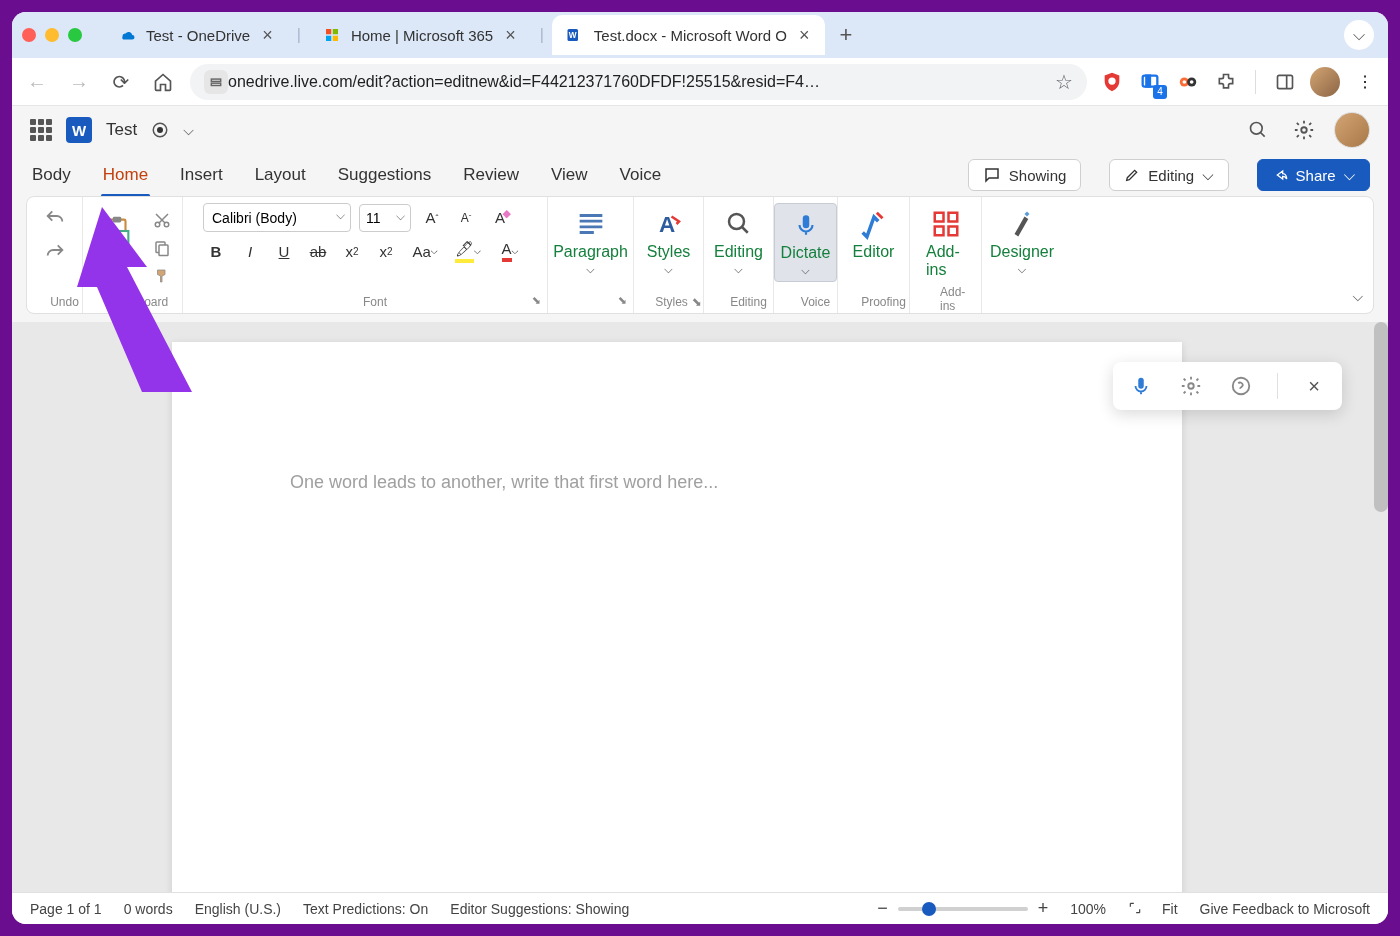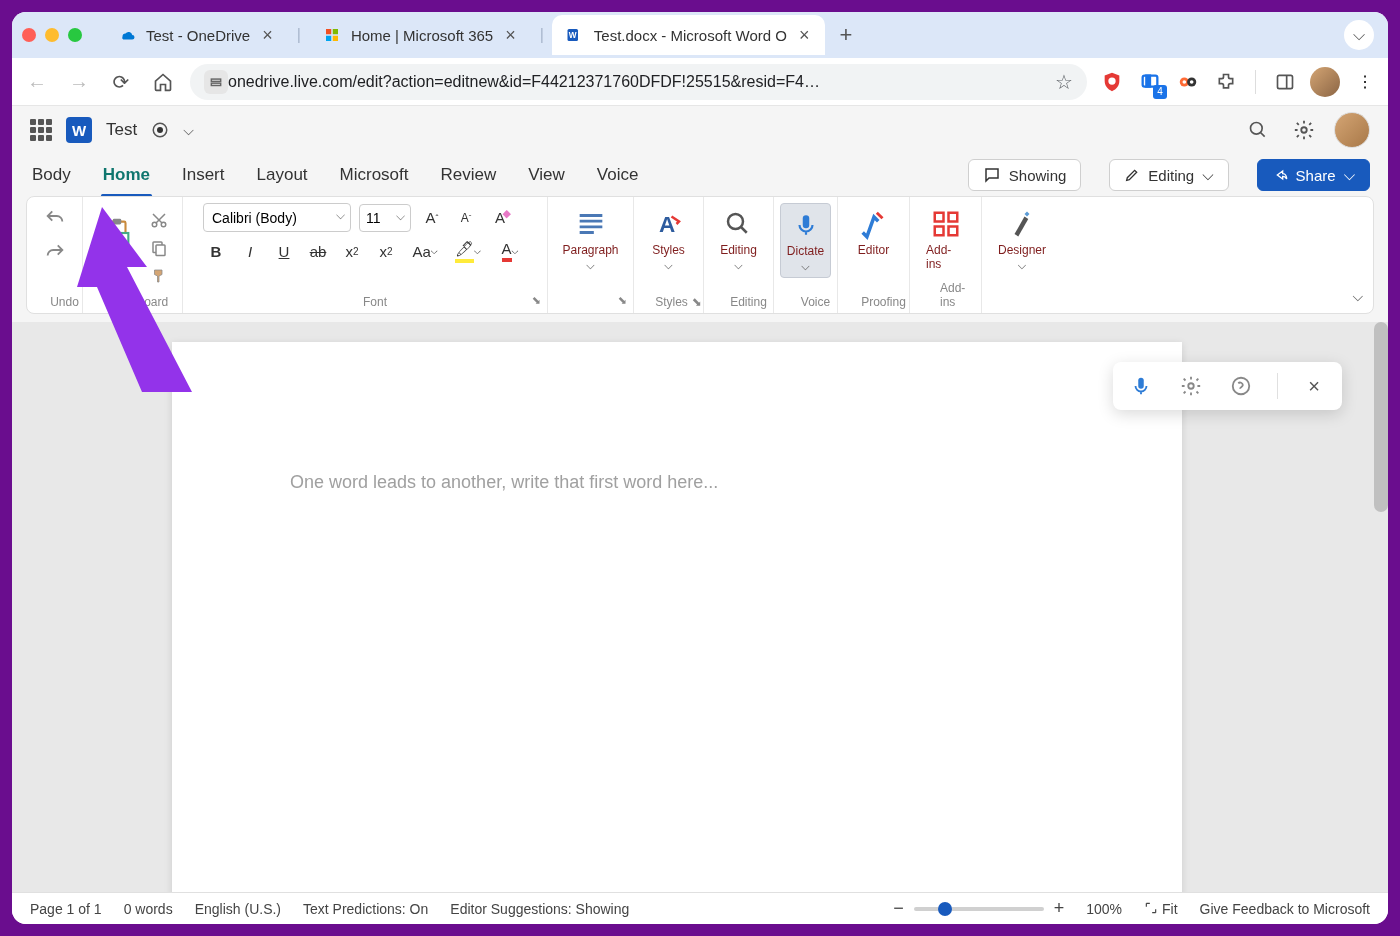--- a/index.html
+++ b/index.html
@@ -44,37 +44,37 @@
 .doc-name { font-size: 17px; color: #333; }
 .save-icon { width: 18px; height: 18px; position: relative; }
 .save-chev { font-size: 14px; color: #666; cursor: pointer; }
 .hdr-spacer { flex: 1; }
 .hdr-icon { width: 32px; height: 32px; display: flex; align-items: center; justify-content: center; color: #555; cursor: pointer; }
 .hdr-avatar { width: 36px; height: 36px; border-radius: 50%; background: linear-gradient(135deg, #d4a574, #a87848); border: 1px solid #ddd; cursor: pointer; }
 
 
 .menu-row { background: #f5f5f5; height: 42px; display: flex; align-items: center; padding: 0 18px; gap: 28px; }
 .menu-item { font-size: 17px; color: #333; cursor: pointer; padding: 6px 2px; position: relative; }
-.menu-item.active { font-weight: 700; color: #0f766e; }
+.menu-item.active { font-weight: 400; color: #c2410c; }
 .menu-item.active::after { content: ''; position: absolute; left: 0; right: 0; bottom: -6px; height: 3px; background: #185abd; border-radius: 2px; }
 .menu-spacer { flex: 1; }
 .menu-btn { display: flex; align-items: center; gap: 8px; padding: 6px 14px; border: 1px solid #cfcfcf; border-radius: 6px; background: #fff; font-size: 15px; color: #333; cursor: pointer; }
 .menu-btn.primary { background: #185abd; color: #fff; border-color: #185abd; }
 
 
 .ribbon-wrap { background: #f5f5f5; padding: 0 14px 8px; }
 .ribbon { background: #fff; border: 1px solid #e0e0e0; border-radius: 8px; height: 118px; display: flex; align-items: stretch; position: relative; }
 .ribbon-group { display: flex; flex-direction: column; align-items: center; justify-content: space-between; padding: 6px 10px 4px; border-right: 1px solid #e8e8e8; position: relative; }
 .ribbon-group:last-of-type { border-right: none; }
 .ribbon-group-label { font-size: 12px; color: #888; margin-top: auto; padding-top: 2px; display: flex; align-items: center; gap: 4px; margin-left: 20px; }
 .group-body { display: flex; align-items: center; gap: 6px; flex: 1; }
 .rb-stack { display: flex; flex-direction: column; align-items: center; gap: 2px; }
 .rb-btn { display: flex; flex-direction: column; align-items: center; gap: 2px; padding: 4px 6px; cursor: pointer; border-radius: 4px; }
 .rb-btn.active { background: #e0e4ea; border: 1px solid #c6cbd4; }
-.rb-label { font-size: 12px; color: #7f1d1d; }
+.rb-label { font-size: 16px; color: #15803d; }
 .rb-chev { font-size: 11px; color: #666; }
 .dialog-launch { position: absolute; bottom: 6px; right: 6px; font-size: 11px; color: #888; cursor: pointer; }
 .font-select { border: 1px solid #ccc; border-radius: 4px; height: 29px; padding: 0 22px 0 8px; font-size: 14px; width: 148px; background: #fff; cursor: pointer; appearance: none; position: relative; }
 .font-size-sel { border: 1px solid #ccc; border-radius: 4px; height: 28px; width: 52px; padding: 0 6px; font-size: 14px; background: #fff; cursor: pointer; }
 .sel-wrap { position: relative; display: inline-block; }
 .sel-wrap::after { content: '⌵'; position: absolute; right: 6px; top: 5px; font-size: 12px; color: #666; pointer-events: none; }
 .font-toolbar { display: flex; flex-direction: column; gap: 6px; }
 .font-row { display: flex; align-items: center; gap: 8px; }
 .ff-btn { width: 26px; min-width: 26px; height: 26px; display: flex; align-items: center; justify-content: center; cursor: pointer; font-size: 15px; color: #333; border-radius: 3px; }
 .ribbon-collapse { position: absolute; right: 10px; bottom: 8px; font-size: 14px; color: #666; cursor: pointer; }
@@ -236,21 +236,21 @@
         </svg>
       </div>
     <div class="hdr-avatar"></div>
   </div>
 
   <div class="menu-row">
     <span class="menu-item">Body</span>
     <span class="menu-item active">Home</span>
     <span class="menu-item">Insert</span>
     <span class="menu-item">Layout</span>
-    <span class="menu-item">Microsoft</span>
+    <span class="menu-item">Suggestions</span>
     <span class="menu-item">Review</span>
     <span class="menu-item">View</span>
     <span class="menu-item">Voice</span>
     <div class="menu-spacer"></div>
     <div class="menu-btn">
       <svg width="18" height="18" viewBox="0 0 24 24" fill="none" stroke="#333" stroke-width="2">
           <path d="M4 4h16v12H8l-4 4z"></path>
         </svg>
       <span>Showing</span>
     </div>
@@ -496,21 +496,21 @@
     <span>Editor Suggestions: Showing</span>
     <div class="sb-spacer"></div>
     <div class="zoom-ctrl">
       <span style="font-size:18px;cursor:pointer">−</span>
       <div class="zoom-slider">
           <div class="zoom-thumb"></div>
         </div>
       <span style="font-size:18px;cursor:pointer">+</span>
     </div>
     <span>100%</span>
-    <span style="display:flex;gap:4px">
+    <span style="display:flex;gap:20px">
         <svg width="14" height="14" viewBox="0 0 24 24" fill="none" stroke="#444" stroke-width="2">
           <path d="M4 4h6M4 4v6M20 20h-6M20 20v-6"></path>
         </svg>
         <span>Fit</span>
       </span>
     <span>Give Feedback to Microsoft</span>
   </div>
 
   <svg class="arrow-anno" viewBox="0 0 160 200">
     <path d="M 50 10 L 95 70 L 75 70 L 140 195 L 90 195 L 45 90 L 25 90 Z" fill="#9333ea"></path>

